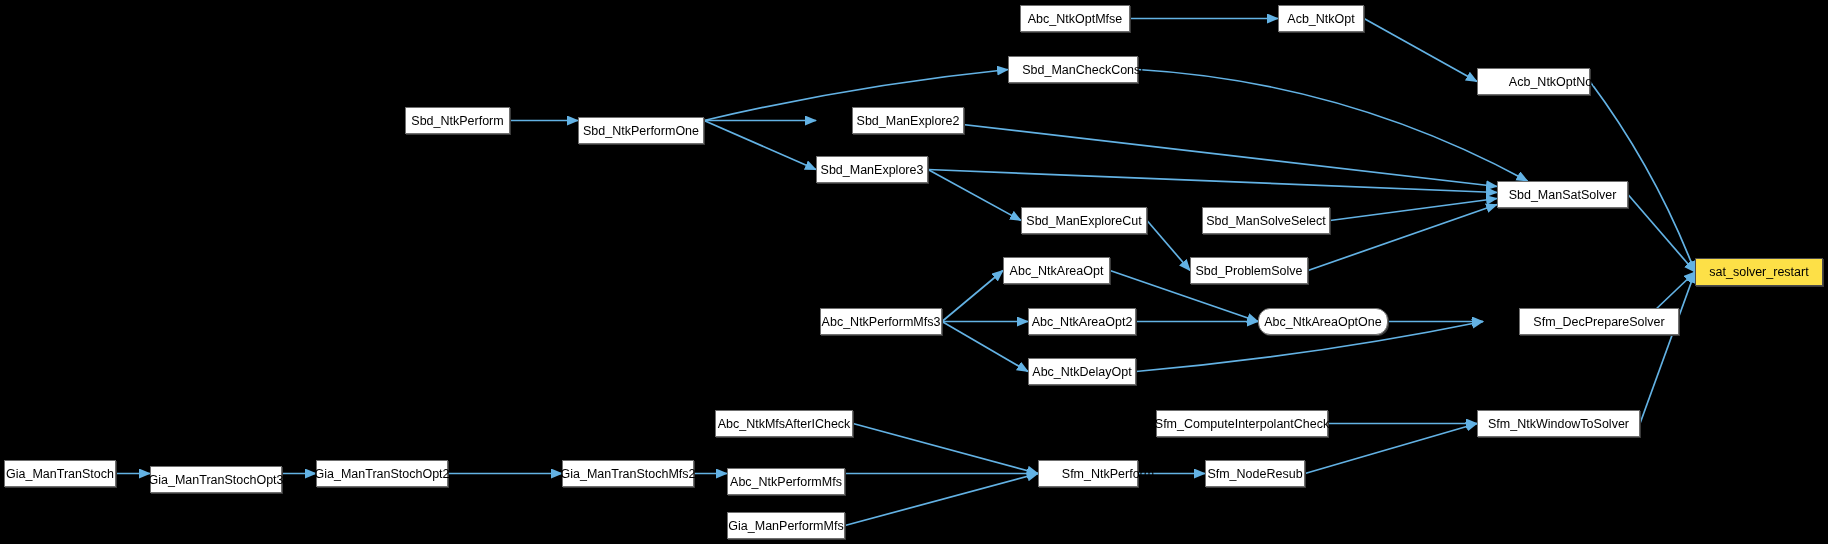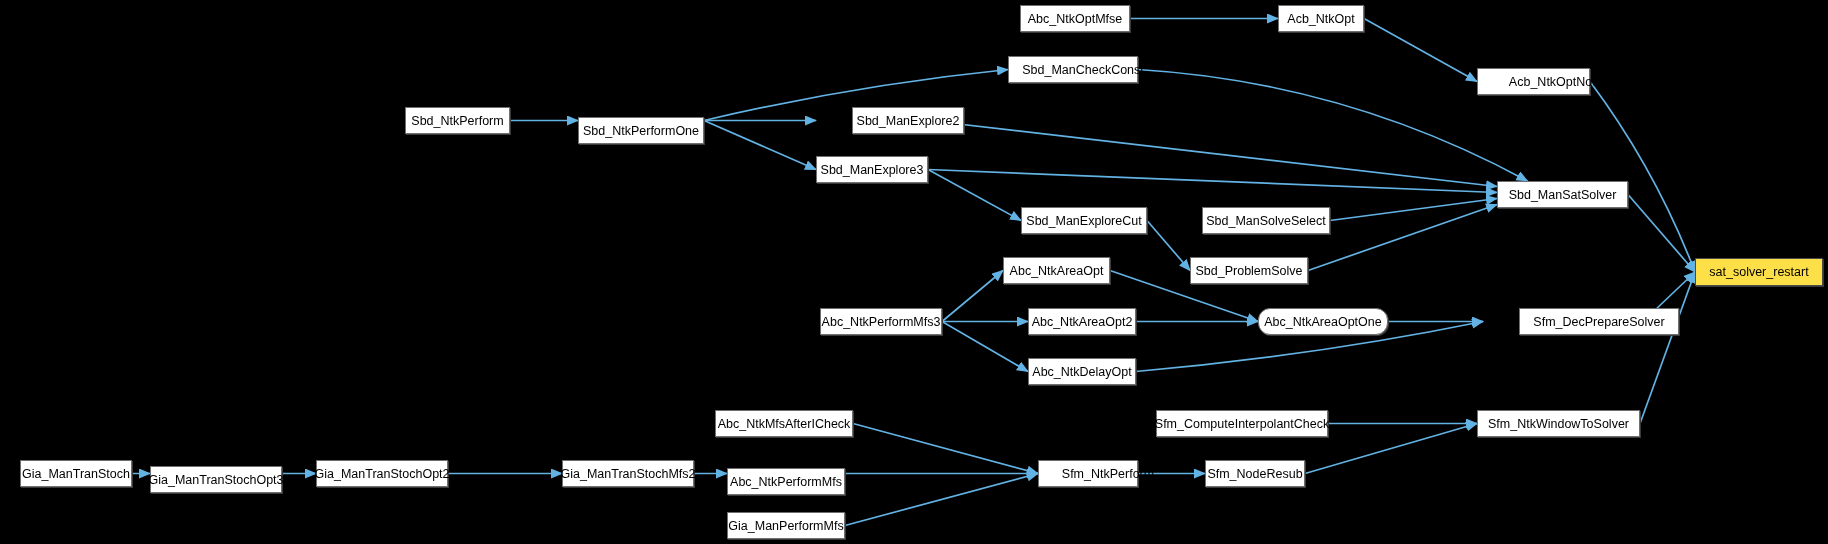--- a/index.html
+++ b/index.html
@@ -92,21 +92,21 @@
       <div class="node" style="left: 1190px; top: 257px; width: 118px; height: 27px;">Sbd_ProblemSolve</div>
       <div class="node target" style="left: 1695px; top: 258px; width: 128px; height: 28px;">sat_solver_restart</div>
       <div class="node" style="left: 820px; top: 308px; width: 122px; height: 27px;">Abc_NtkPerformMfs3</div>
       <div class="node" style="left: 1028px; top: 308px; width: 108px; height: 27px;">Abc_NtkAreaOpt2</div>
       <div class="node" style="left: 1258px; top: 308px; width: 130px; height: 27px; border-radius: 12px;">Abc_NtkAreaOptOne</div>
       <div class="node" style="left: 1483px; top: 308px; width: 160px; height: 27px; margin-left: 36px;">Sfm_DecPrepareSolver</div>
       <div class="node" style="left: 1028px; top: 358px; width: 108px; height: 27px;">Abc_NtkDelayOpt</div>
       <div class="node" style="left: 715px; top: 410px; width: 138px; height: 27px;">Abc_NtkMfsAfterICheck</div>
       <div class="node" style="left: 1156px; top: 410px; width: 172px; height: 27px;">Sfm_ComputeInterpolantCheck</div>
       <div class="node" style="left: 1477px; top: 410px; width: 163px; height: 27px; text-align: center;">Sfm_NtkWindowToSolver</div>
-      <div class="node" style="left: 20px; top: 460px; width: 112px; height: 27px;">Gia_ManTranStoch</div>
+      <div class="node" style="left: 4px; top: 460px; width: 112px; height: 27px;">Gia_ManTranStoch</div>
       <div class="node" style="left: 150px; top: 460px; width: 132px; height: 27px; margin-top: 6px;">Gia_ManTranStochOpt3</div>
       <div class="node" style="left: 316px; top: 460px; width: 132px; height: 27px;">Gia_ManTranStochOpt2</div>
       <div class="node" style="left: 562px; top: 460px; width: 132px; height: 27px;">Gia_ManTranStochMfs2</div>
       <div class="node" style="left: 727px; top: 460px; width: 118px; height: 27px; margin-top: 8px;">Abc_NtkPerformMfs</div>
       <div class="node" style="left: 1038px; top: 460px; width: 100px; height: 27px; padding-left: 40px;">Sfm_NtkPerform</div>
       <div class="node" style="left: 1205px; top: 460px; width: 100px; height: 27px;">Sfm_NodeResub</div>
       <div class="node" style="left: 727px; top: 512px; width: 118px; height: 27px;">Gia_ManPerformMfs</div>
     </div>
 </div>
 

